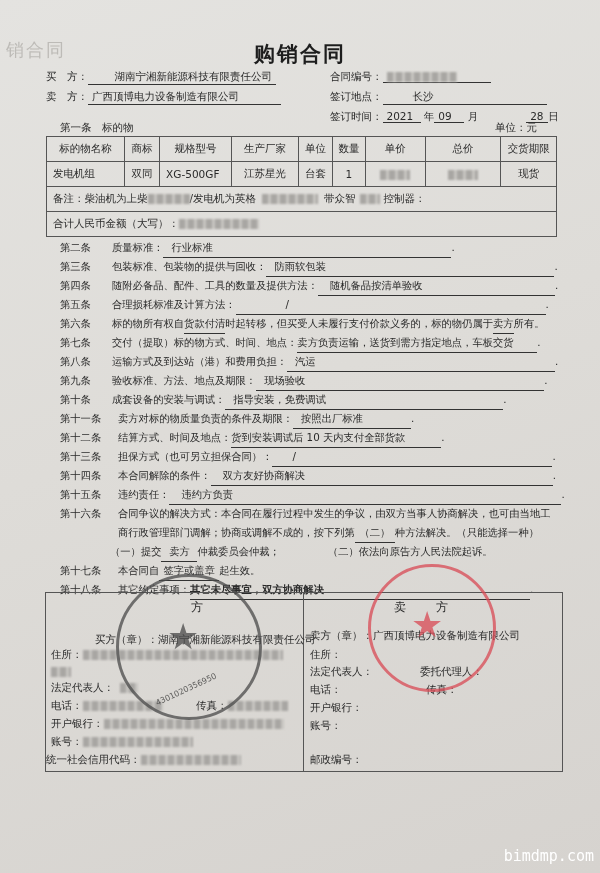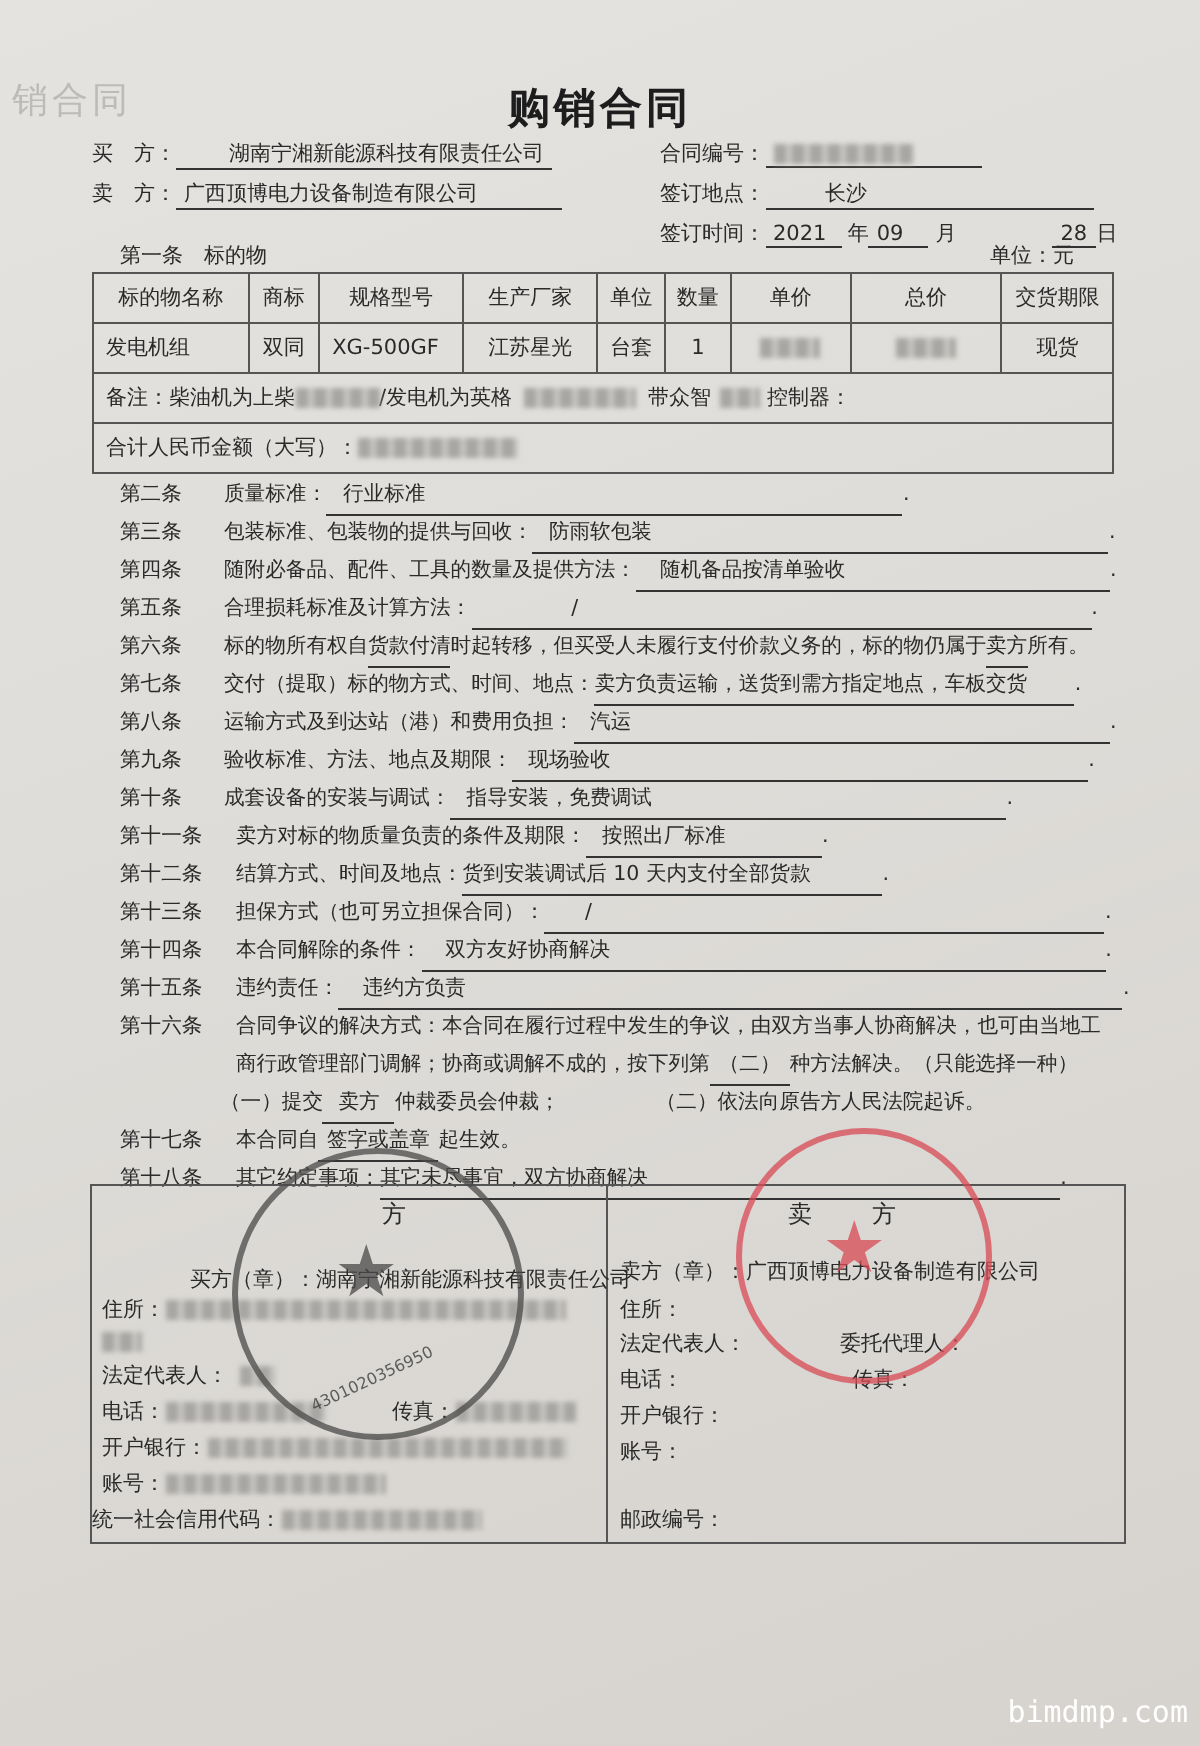--- a/index.html
+++ b/index.html
@@ -101,21 +101,21 @@
   <div class="cl"><span class="n">第十条</span><span>成套设备的安装与调试：</span><span class="fill" style="width:270px;padding-left:8px;">指导安装，免费调试</span>.</div>
   <div class="cl"><span class="n" style="width:58px;">第十一条</span><span>卖方对标的物质量负责的条件及期限：</span><span class="fill" style="width:110px;padding-left:8px;">按照出厂标准</span>.</div>
   <div class="cl"><span class="n" style="width:58px;">第十二条</span><span>结算方式、时间及地点：</span><span class="fill" style="width:210px;">货到安装调试后 10 天内支付全部货款</span>.</div>
   <div class="cl"><span class="n" style="width:58px;">第十三条</span><span>担保方式（也可另立担保合同）：</span><span class="fill" style="width:280px;padding-left:20px;box-sizing:border-box;">/</span>.</div>
   <div class="cl"><span class="n" style="width:58px;">第十四条</span><span>本合同解除的条件：</span><span class="fill" style="width:330px;padding-left:12px;">双方友好协商解决</span>.</div>
   <div class="cl"><span class="n" style="width:58px;">第十五条</span><span>违约责任：</span><span class="fill" style="width:380px;padding-left:12px;">违约方负责</span>.</div>
   <div class="cl"><span class="n" style="width:58px;">第十六条</span><span>合同争议的解决方式：本合同在履行过程中发生的争议，由双方当事人协商解决，也可由当地工</span></div>
   <div class="cl" style="padding-left:58px;"><span>商行政管理部门调解；协商或调解不成的，按下列第</span><span class="fill" style="width:40px;text-align:center;">（二）</span><span>种方法解决。（只能选择一种）</span></div>
   <div class="cl" style="padding-left:50px;"><span>（一）提交</span><span class="fill" style="width:36px;text-align:center;">卖方</span><span>仲裁委员会仲裁；</span><span style="margin-left:48px;">（二）依法向原告方人民法院起诉。</span></div>
   <div class="cl"><span class="n" style="width:58px;">第十七条</span><span>本合同自</span><span class="fill" style="width:60px;text-align:center;">签字或盖章</span><span>起生效。</span></div>
-  <div class="cl"><span class="n" style="width:58px;">第十八条</span><span>其它约定事项：</span><span class="fill" style="width:340px;">其它未尽事宜，双方协商解决</span>.</div>
+  <div class="cl"><span class="n" style="width:58px;">第十八条</span><span>其它约定事项：</span><span class="fill" style="width:340px;font-weight:bold;">其它未尽事宜，双方协商解决</span>.</div>
 </div>
 
 <div class="sig">
   <div class="divider"></div>
   <div class="row" style="left:145px;top:6px;font-size:12px;">方</div>
   <div class="row" style="left:5px;top:40px;margin-left:44px;">买方（章）：湖南宁湘新能源科技有限责任公司</div>
   <div class="row" style="left:5px;top:55px;"><span>住所：</span><span class="blur" style="width:200px;"></span></div>
   <div class="row" style="left:5px;top:72px;"><span class="blur" style="width:20px;"></span></div>
   <div class="row" style="left:5px;top:88px;"><span>法定代表人：</span><span class="blur" style="width:18px;margin-left:6px;"></span></div>
   <div class="row" style="left:5px;top:106px;"><span>电话：</span><span class="blur" style="width:80px;"></span></div>

